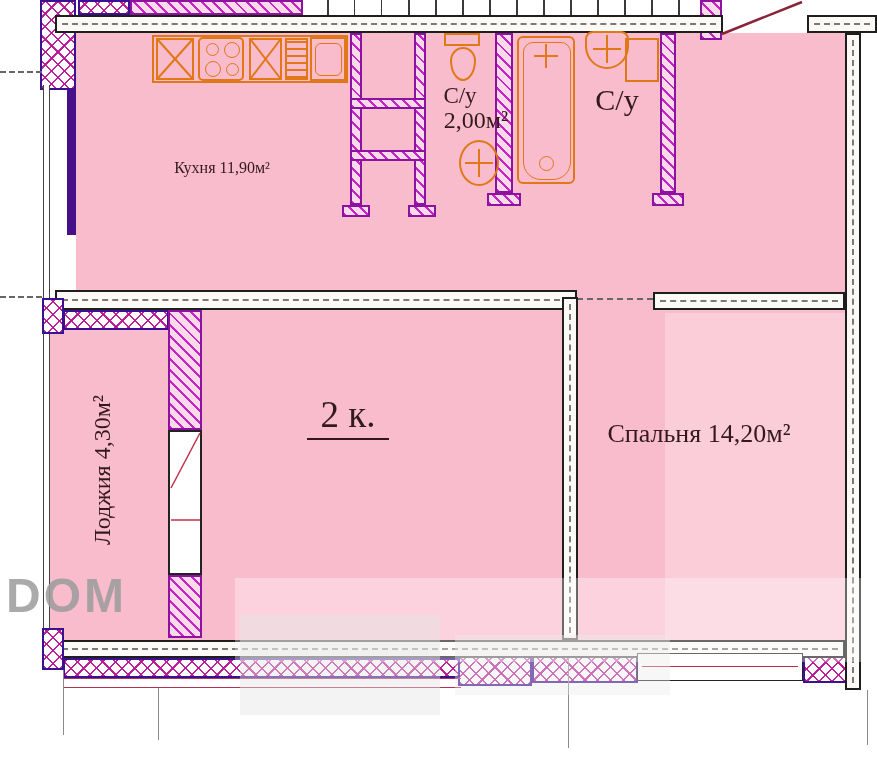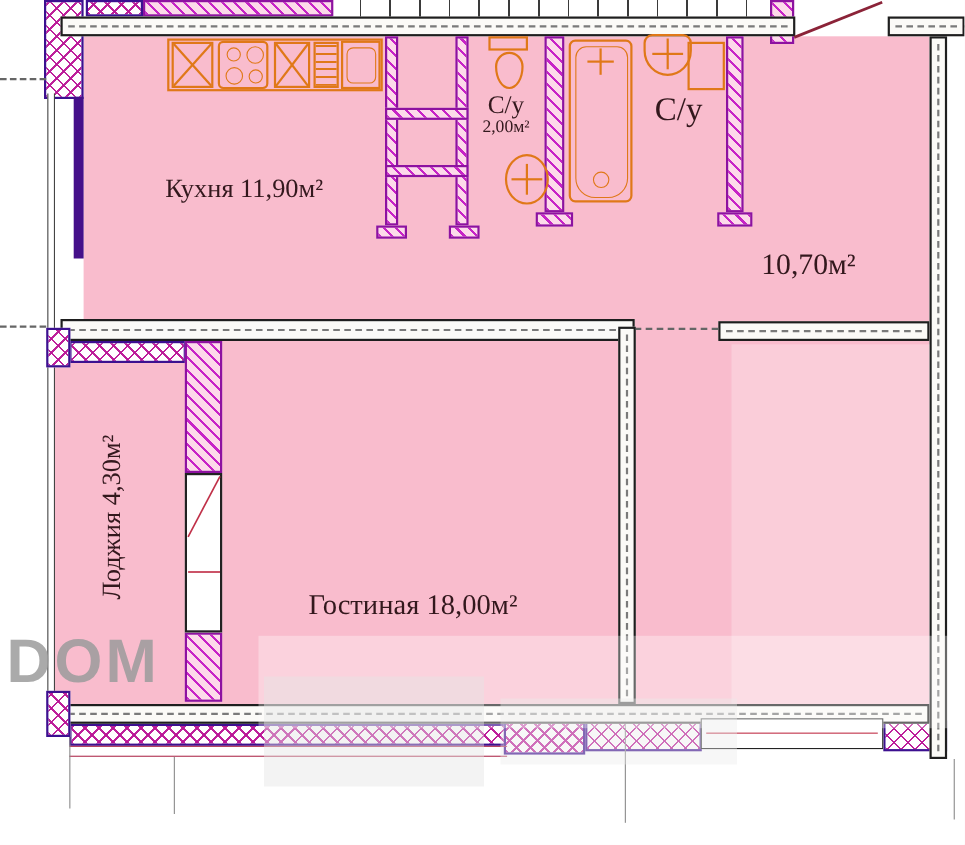--- a/index.html
+++ b/index.html
@@ -132,30 +132,32 @@
   <div class="abs dim" style="left:63px;top:658px;height:77px;z-index:2;"></div>
   <div class="abs dim" style="left:158px;top:688px;height:52px;z-index:2;"></div>
   <div class="abs dim" style="left:568px;top:658px;height:90px;z-index:2;"></div>
   <div class="abs dim" style="left:867px;top:690px;height:55px;z-index:2;"></div>
 
   <div class="abs" style="left:235px;top:578px;width:642px;height:84px;background:rgba(255,255,255,.33);z-index:5;"></div>
   <div class="abs" style="left:665px;top:313px;width:180px;height:327px;background:rgba(255,255,255,.25);z-index:5;"></div>
   <div class="abs" style="left:240px;top:615px;width:200px;height:100px;background:rgba(228,228,228,.45);z-index:5;"></div>
   <div class="abs" style="left:455px;top:635px;width:215px;height:60px;background:rgba(234,234,234,.4);z-index:5;"></div>
 
-  <div class="abs txt" style="left:82px;top:160px;width:280px;font-size:24px;">Кухня 11,90м²</div>
+  <div class="abs txt" style="left:82px;top:160px;width:280px;font-size:16px;">Кухня 11,90м²</div>
 
   <div class="abs txt" style="left:425px;top:84px;width:70px;font-size:23px;">С/у</div>
-  <div class="abs txt" style="left:418px;top:108px;width:84px;font-size:16px;">2,00м²</div>
+  <div class="abs txt" style="left:434px;top:108px;width:84px;font-size:24px;">2,00м²</div>
 
   <div class="abs txt" style="left:572px;top:84px;width:90px;font-size:30px;">С/у</div>
 
-  <div class="abs txt" style="left:655px;top:226px;width:160px;font-size:27px;">10,70м²</div>
+
+  <div class="abs txt" style="left:262px;top:396px;width:172px;font-size:37px;">
+    <span style="display:inline-block;border-bottom:2.5px solid #33181d;padding:0 14px 3px 14px;">2 к.</span>
+  </div>
 
 
-  <div class="abs txt" style="left:228px;top:536px;width:295px;font-size:26px;">Гостиная 18,00м²</div>
-
+  <div class="abs txt" style="left:560px;top:420px;width:278px;font-size:26px;">Спальня 14,20м²</div>
 
   <div class="abs txt" style="left:-57px;top:452px;width:330px;height:36px;font-size:24px;transform:rotate(-90deg);">Лоджия 4,30м²</div>
 
-  <div class="abs wm" style="left:6px;top:568px;font-size:56px;color:#9c9c9c;opacity:.85;letter-spacing:3px;z-index:6;">DOM</div>
+  <div class="abs wm" style="left:6px;top:568px;font-size:48px;color:#9c9c9c;opacity:.85;letter-spacing:3px;z-index:6;">DOM</div>
 
 </div>
 
 </body></html>

